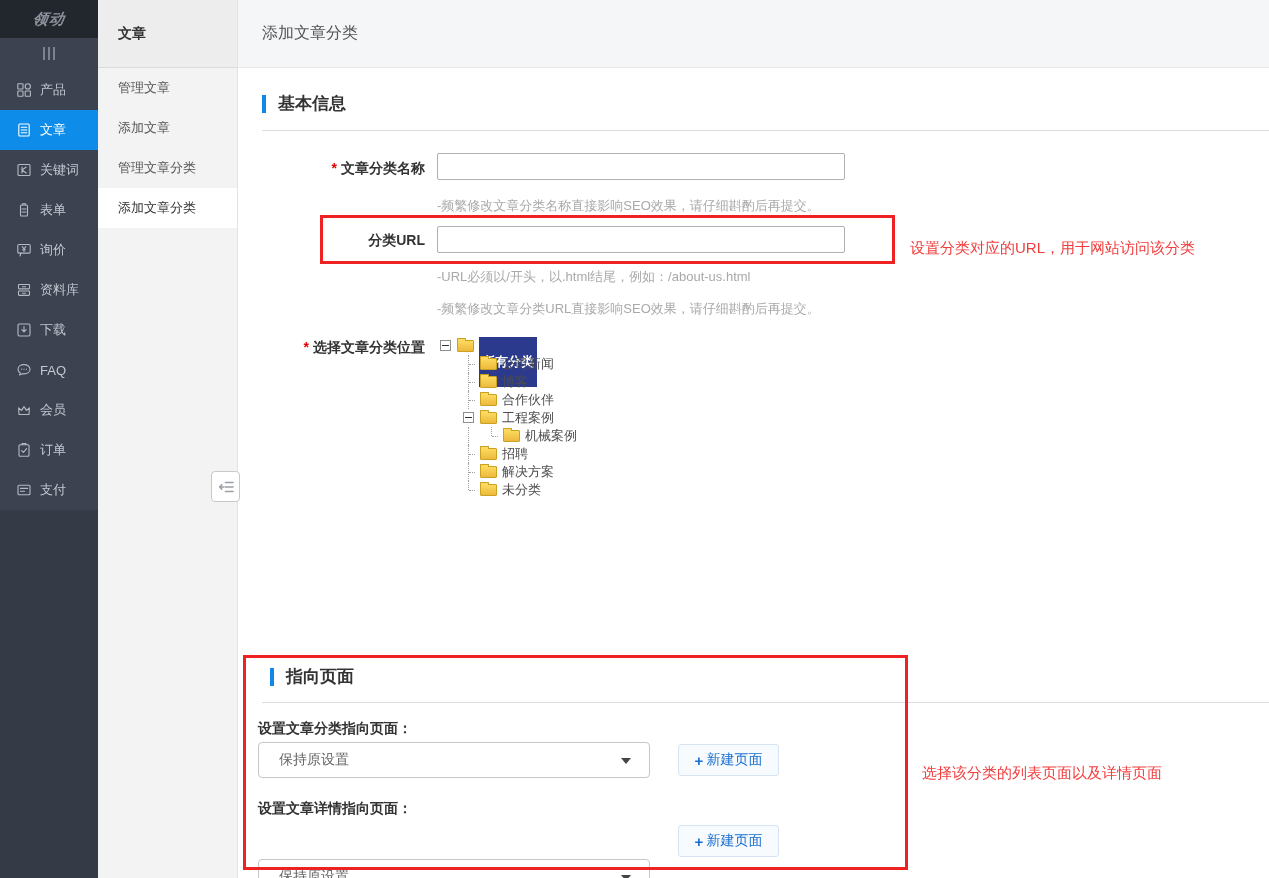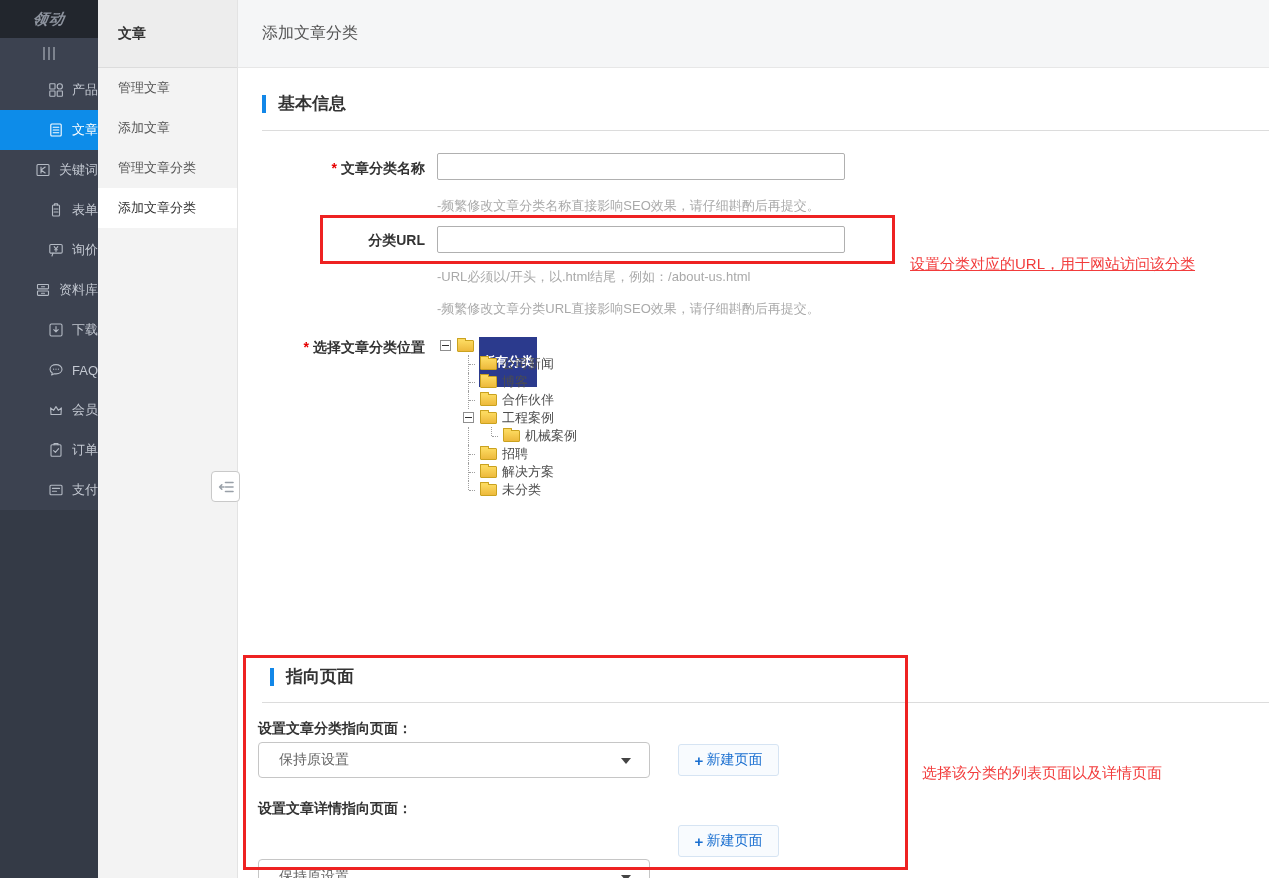--- a/index.html
+++ b/index.html
@@ -8,21 +8,21 @@
   #canvas { position:relative; width:1269px; height:878px; overflow:hidden; background:#fff; }
   .abs { position:absolute; }
 
   
   #primary-sidebar { left:0; top:0; width:98px; height:878px; background:#3c4250; }
   #logo-block { width:98px; height:38px; background:#22262d; display:flex; align-items:center; justify-content:center; }
   #logo-text { color:#8d939e; font-weight:bold; font-style:italic; font-size:15px; letter-spacing:1px; transform:skewX(-10deg); }
   #drag-handle { width:98px; height:30px; display:flex; align-items:center; justify-content:center; gap:3px; }
   #drag-handle i { display:block; width:2px; height:13px; background:#7d838e; }
   #nav-list { position:absolute; top:70px; left:0; width:98px; }
-  .nav-item { width:98px; height:40px; display:flex; align-items:center; padding-left:16px; color:#c3c8d1; font-size:13px; cursor:pointer;justify-content:flex-end; }
+  .nav-item { width:98px; height:40px; display:flex; align-items:center; padding-left:16px; color:#c3c8d1; font-size:13px; cursor:pointer; }
   .nav-item svg { width:16px; height:16px; margin-right:8px; stroke:#b4bac4; fill:none; stroke-width:1.1; stroke-linecap:round; stroke-linejoin:round; flex:none; }
   .nav-item svg .dot { fill:#b4bac4; stroke:none; }
   .nav-item.active { background:#0d8ce9; color:#fff; }
   .nav-item.active svg { stroke:#fff; }
   #sidebar-filler { left:0; top:510px; width:98px; height:368px; background:#343a46; }
 
   
   #secondary-sidebar { left:98px; top:0; width:140px; height:878px; background:#f3f3f3; border-right:1px solid #e3e3e3; }
   #secondary-header { width:100%; height:68px; background:#ededed; border-bottom:1px solid #dcdcdc; display:flex; align-items:center; padding-left:20px; font-size:14px; font-weight:bold; color:#333; }
   .sub-item { width:100%; height:40px; display:flex; align-items:center; padding-left:20px; font-size:13px; color:#555; cursor:pointer; }
@@ -221,21 +221,21 @@
   <input class="abs text-input" style="left: 437px; top: 153px;" type="text">
   <div class="abs hint" style="left:437px; top:197px;">-频繁修改文章分类名称直接影响SEO效果，请仔细斟酌后再提交。</div>
 
   <div class="abs red-box" style="left:320px; top:215px; width:575px; height:49px;"></div>
   <div class="abs form-label" style="left:262px; top:232px;">
     <span>分类URL</span>
   </div>
   <input class="abs text-input" style="left: 437px; top: 226px;" type="text">
   <div class="abs hint" style="left:437px; top:268px;">-URL必须以/开头，以.html结尾，例如：/about-us.html</div>
   <div class="abs hint" style="left:437px; top:300px;">-频繁修改文章分类URL直接影响SEO效果，请仔细斟酌后再提交。</div>
-  <div class="abs red-note" style="left:910px; top:253px;text-decoration:underline;">设置分类对应的URL，用于网站访问该分类</div>
+  <div class="abs red-note" style="left:910px; top:237px;">设置分类对应的URL，用于网站访问该分类</div>
 
   <div class="abs form-label" style="left:262px; top:339px;text-align:right;">
     <span class="req">*</span><span>选择文章分类位置</span>
   </div>
 
   <div id="tree" class="abs">
     <div class="t-row">
       <span class="t-expander"></span>
       <span class="t-folder"></span>
       <span class="t-label selected">所有分类</span>

